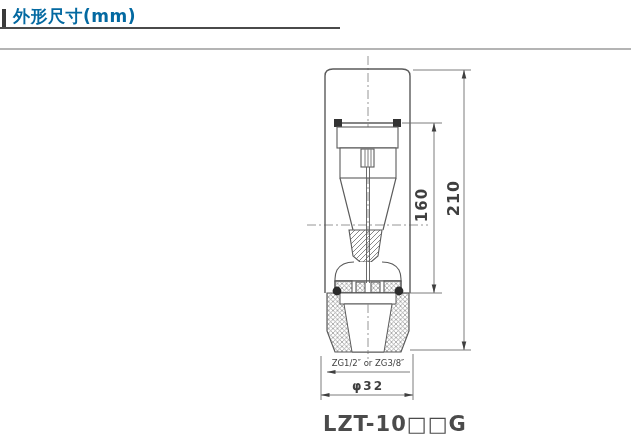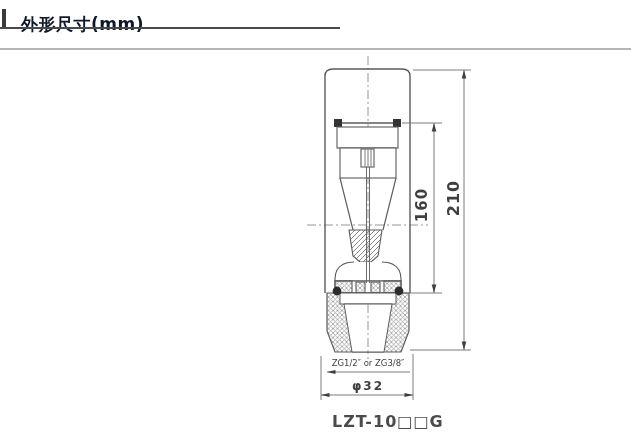--- a/index.html
+++ b/index.html
@@ -1,26 +1,26 @@
 <!DOCTYPE html>
 <html><head>
 <meta charset="utf-8">
 <style>
   html,body{margin:0;padding:0;background:#ffffff;}
   .page{position:relative;width:631px;height:448px;background:#fff;overflow:hidden;
         font-family:"DejaVu Sans","Liberation Sans",sans-serif;}
   .header{position:absolute;left:0;top:0;width:631px;height:30px;}
   .title-accent{position:absolute;left:2px;top:9px;width:4px;height:18px;background:#3a3a3a;}
-  .page-title{position:absolute;left:13px;top:5px;margin:8px;font-size:17px;font-weight:bold;
-              color:#0f172a;letter-spacing:0.5px;
+  .page-title{position:absolute;left:13px;top:5px;margin:0;font-size:17px;font-weight:bold;
+              color:#0369a1;letter-spacing:0.5px;
               font-family:"DejaVu Sans","Liberation Sans",sans-serif;}
   .title-underline{position:absolute;left:0;top:27px;width:340px;height:2px;background:#4a4a4a;}
   .gray-rule{position:absolute;left:0;top:48px;width:631px;height:2px;background:#b4b4b4;}
   .drawing-svg{position:absolute;left:0;top:0;}
-  .model-label{position:absolute;left:332px;top:412px;font-size:16px;font-weight:bold;
+  .model-label{position:absolute;left:323px;top:412px;font-size:21px;font-weight:bold;
                color:#4b4b4b;letter-spacing:1px;}
   svg text{font-family:"DejaVu Sans","Liberation Sans",sans-serif;fill:#3f3f3f;}
   .dim-num{font-size:15px;font-weight:600;letter-spacing:1px;}
   .dim-num-lg{font-size:16px;font-weight:600;letter-spacing:1px;}
   .dim-small{font-size:8.5px;font-weight:500;}
   .dim-dia{font-size:12px;font-weight:bold;letter-spacing:2px;}
 </style>
 </head>
 <body>
 

